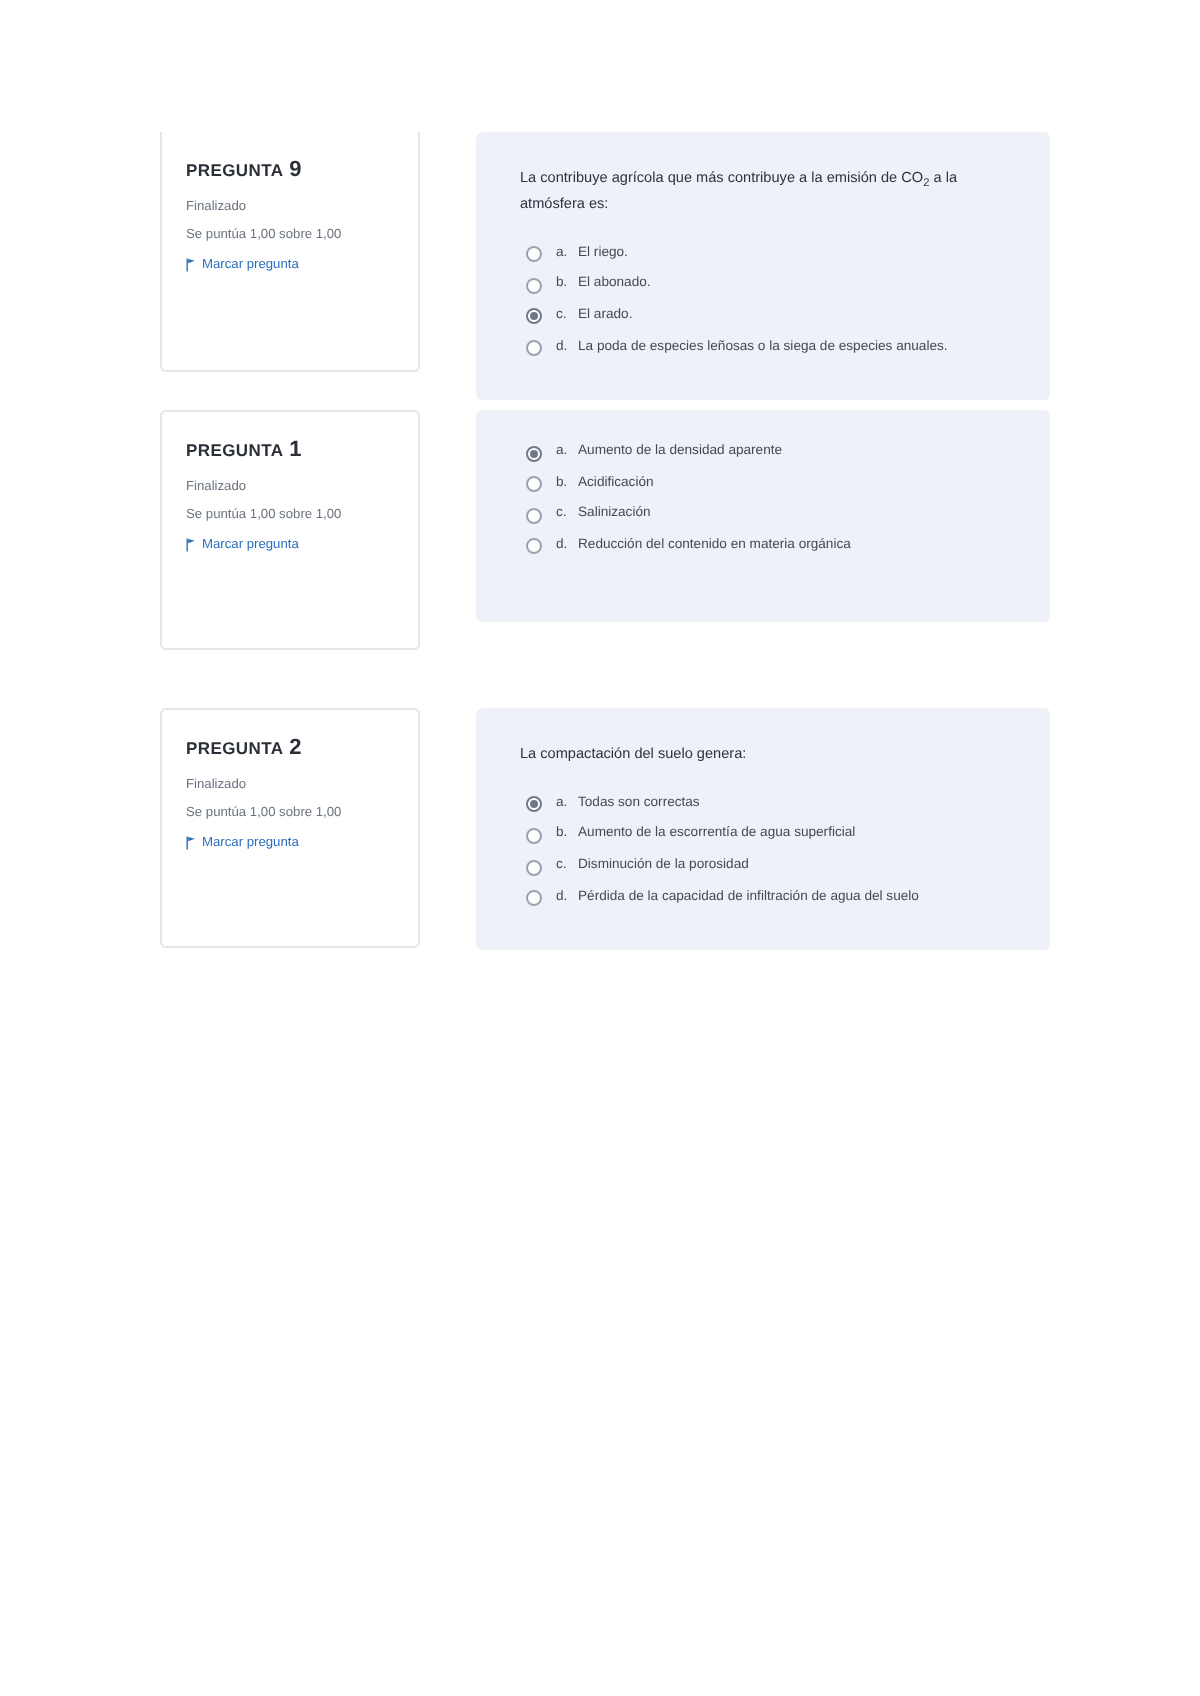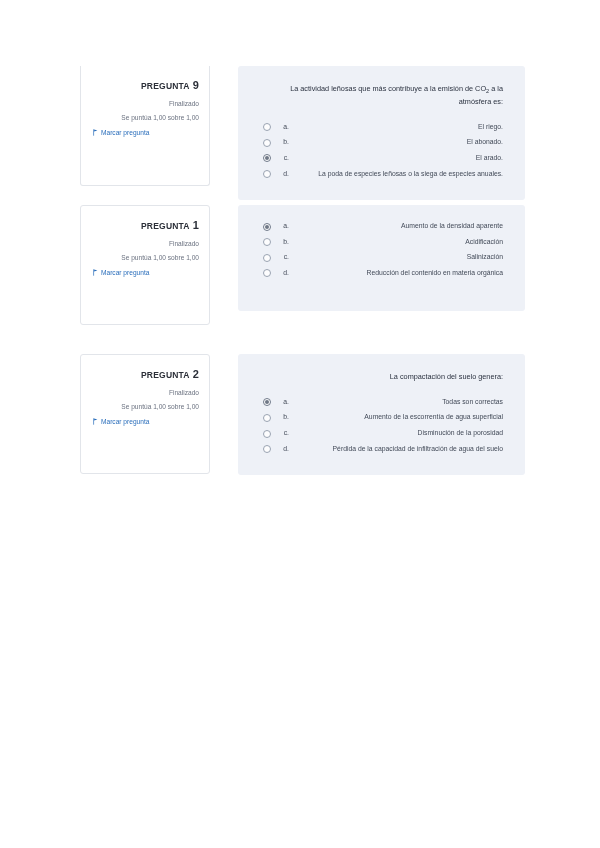--- a/index.html
+++ b/index.html
@@ -11,21 +11,20 @@
     overflow:hidden;
   }
   .page{position:relative;width:600px;height:848px;background:#fff;}
 
   .qblock{
     position:absolute;
     left:80px;
     width:445px;
     display:flex;
     align-items:flex-start;
-    text-align:right;
   }
   .qblock.b1{top:66px;}
   .qblock.b2{top:205px;}
   .qblock.b3{top:354px;}
 
   .infopanel{
     box-sizing:border-box;
     width:130px;
     min-height:120px;
     background:#ffffff;
@@ -153,21 +152,21 @@
         <span class="flag-ico">
           <svg width="5" height="7" viewBox="0 0 5 7">
               <path d="M0.6 0.3 L0.6 6.7" stroke="#2a6ebb" stroke-width="0.7"></path>
               <path d="M1.1 0.5 L4.4 1.4 L1.1 2.6 Z" fill="#2a6ebb"></path>
             </svg>
         </span>
         <span>Marcar pregunta</span>
       </div>
     </div>
     <div class="qpanel">
-      <p class="qtext"><span>La actividad leñosas que más contribuye a la emisión de CO</span><sub>2</sub><span> a la atmósfera es:</span></p>
+      <p class="qtext"><span>La contribuye agrícola que más contribuye a la emisión de CO</span><sub>2</sub><span> a la atmósfera es:</span></p>
       <ul class="opts">
         <li class="opt">
           <span class="radio"></span>
           <span class="optkey">a.</span>
           <span class="optlabel">El riego.</span>
         </li>
         <li class="opt">
           <span class="radio"></span>
           <span class="optkey">b.</span>
           <span class="optlabel">El abonado.</span>

